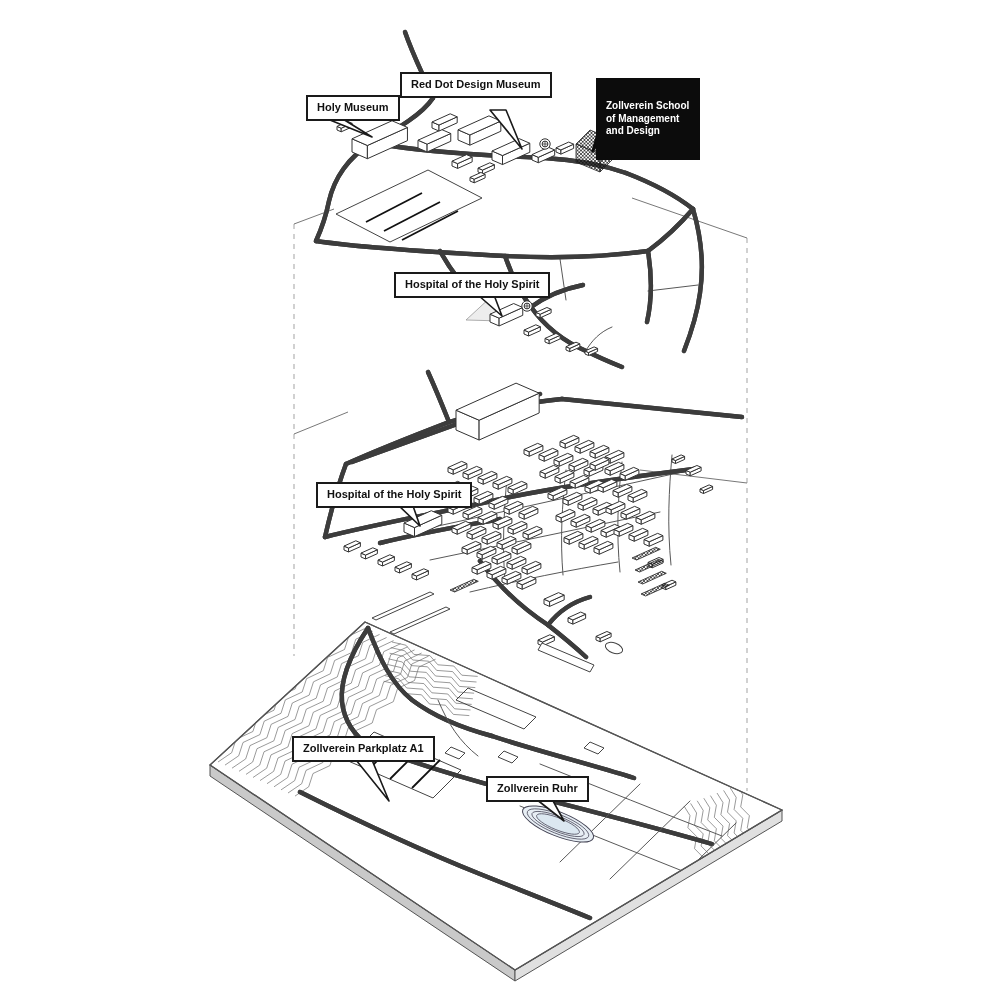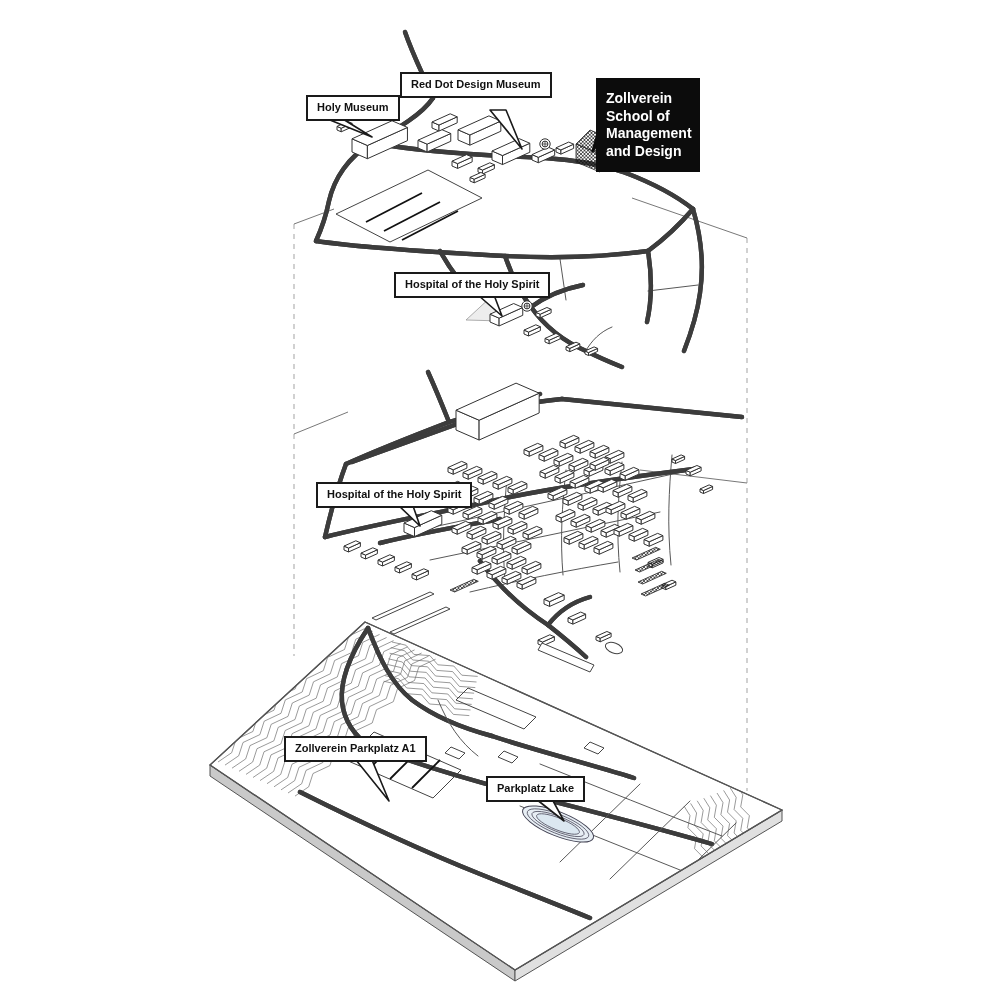--- a/index.html
+++ b/index.html
@@ -2,21 +2,21 @@
 <html style="--ink: #2e2e2e; --road_casing: #3c3c3c; --label_dark_bg: #0c0c0c; --label_border: #1a1a1a; --lake_fill: #e7eef4; --lake_core: #dbe7f0; --slab_left: #c9c9c9; --slab_right: #e0e0e0; --dash: #a3a3a3; --contour: #6f6f6f; --paper: #ffffff;"><head>
 <meta charset="utf-8">
 <style>
   html,body{margin:0;padding:0;background:#fff}
   .stage{position:relative;width:1000px;height:1000px;background:var(--paper,#fff);overflow:hidden;
          font-family:"Liberation Sans","DejaVu Sans",sans-serif}
   .stage > svg{position:absolute;left:0;top:0}
   .callout{position:absolute;background:#fff;border:2px solid var(--label_border,#1a1a1a);color:#111;
            font-weight:bold;font-size:11px;line-height:1.25;padding:4px 9px;white-space:nowrap;z-index:5}
   .callout.dark{background:var(--label_dark_bg,#0c0c0c);border-color:var(--label_dark_bg,#0c0c0c);
-                color:#fff;white-space:normal;width:84px;font-size:14px;padding:10px 8px}
+                color:#fff;white-space:normal;width:84px;font-size:10px;padding:20px 8px}
   
   .minor{fill:none;stroke:#585858;stroke-width:1;stroke-linecap:round}
   #rdt,#rdm,#rdb{fill:none;stroke:var(--road_casing,#3c3c3c);stroke-width:4.4;stroke-linecap:round;stroke-linejoin:round}
   use.ov{fill:none;stroke:#fff;stroke-width:3;stroke-linecap:round;stroke-linejoin:round}
   .b path{fill:#fff;stroke:#333;stroke-width:1;vector-effect:non-scaling-stroke;stroke-linejoin:round}
   .ct{fill:none;stroke:var(--contour,#6f6f6f);stroke-width:.7}
   .cut{stroke:#787878;stroke-width:1;fill:none}
   .dash{stroke:var(--dash,#a3a3a3);stroke-width:1;stroke-dasharray:5 5;fill:none}
   .fp{fill:none;stroke:#444;stroke-width:1}
   .fpw{fill:#fff;stroke:#444;stroke-width:1}
@@ -336,16 +336,16 @@
     <path class="ptr" d="M356 760 L372 760 L389 801 Z"></path>
     <path class="ptr" d="M536 799 L552 799 L564 821 Z"></path>
   </g>
 </svg>
 
 <div class="callout" style="left:306px;top:95px">Holy Museum</div>
 <div class="callout" style="left:400px;top:72px">Red Dot Design Museum</div>
 <div class="callout dark" style="left:596px;top:78px">Zollverein School of Management and Design</div>
 <div class="callout" style="left:394px;top:272px">Hospital of the Holy Spirit</div>
 <div class="callout" style="left:316px;top:482px">Hospital of the Holy Spirit</div>
-<div class="callout" style="left:284px;top:736px">Zollverein Parkplatz A1</div>
-<div class="callout" style="left:486px;top:776px">Parkplatz Lake</div>
+<div class="callout" style="left:292px;top:736px">Zollverein Parkplatz A1</div>
+<div class="callout" style="left:486px;top:776px">Zollverein Ruhr</div>
 
 </div>
 
 </body></html>

